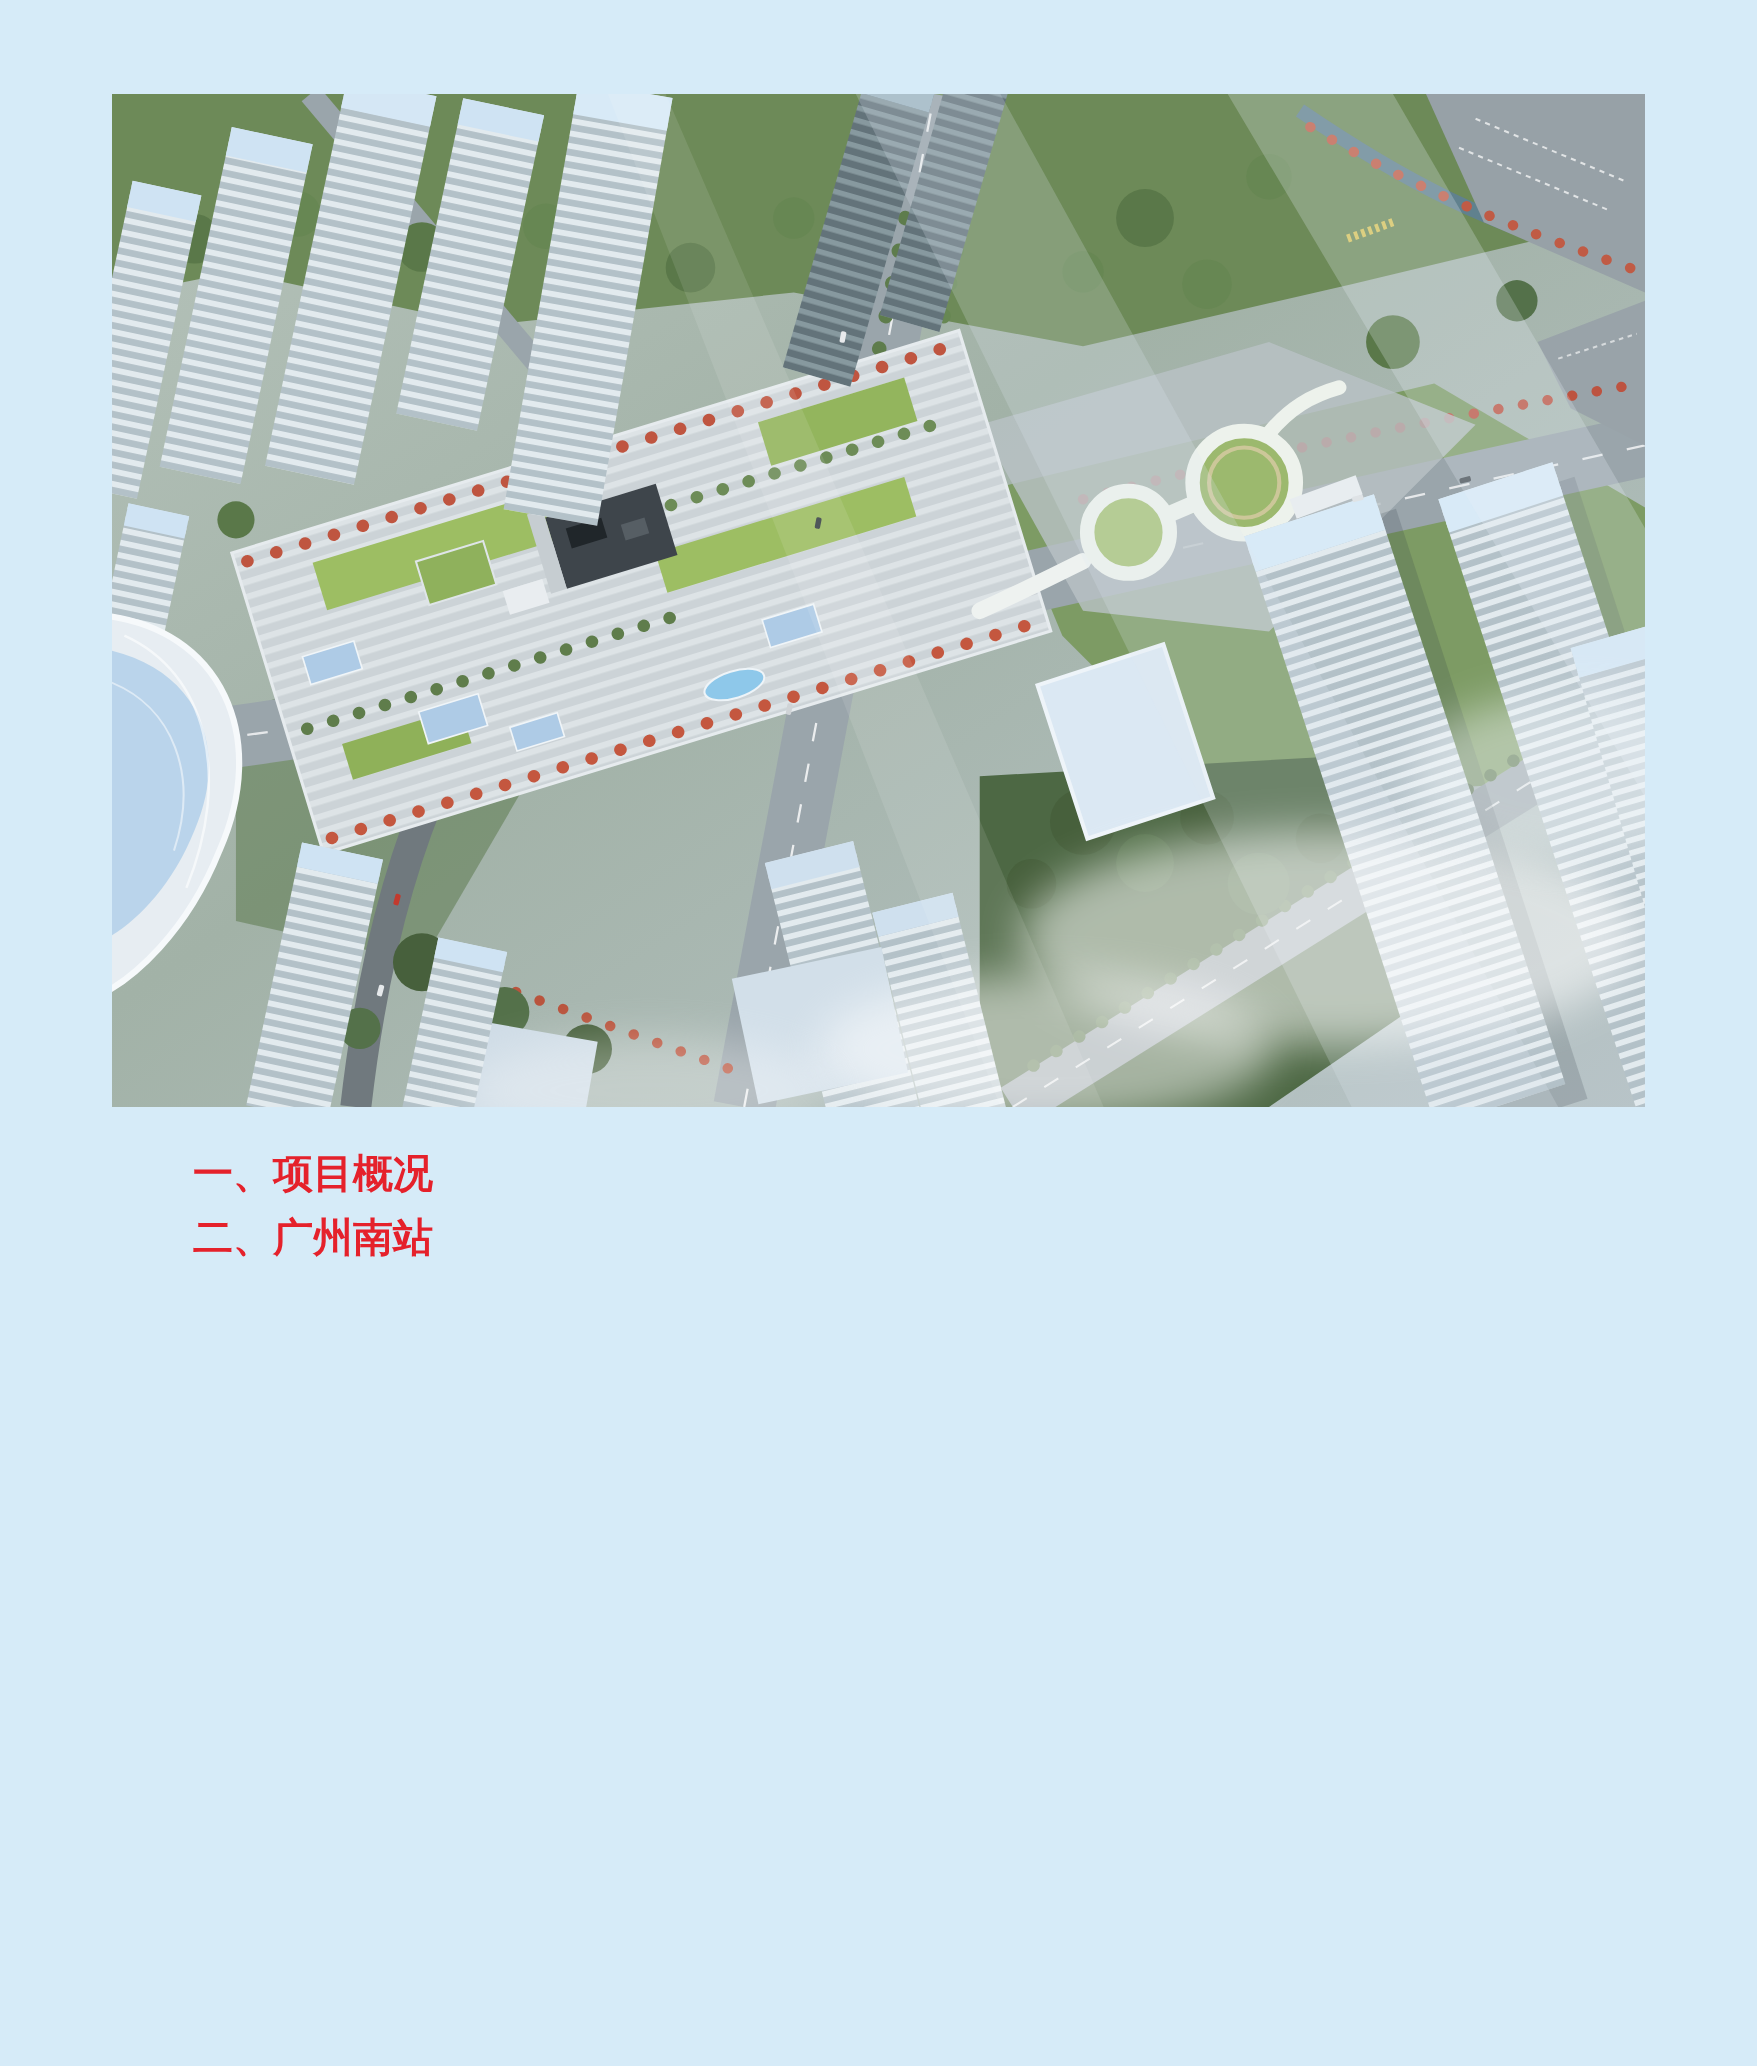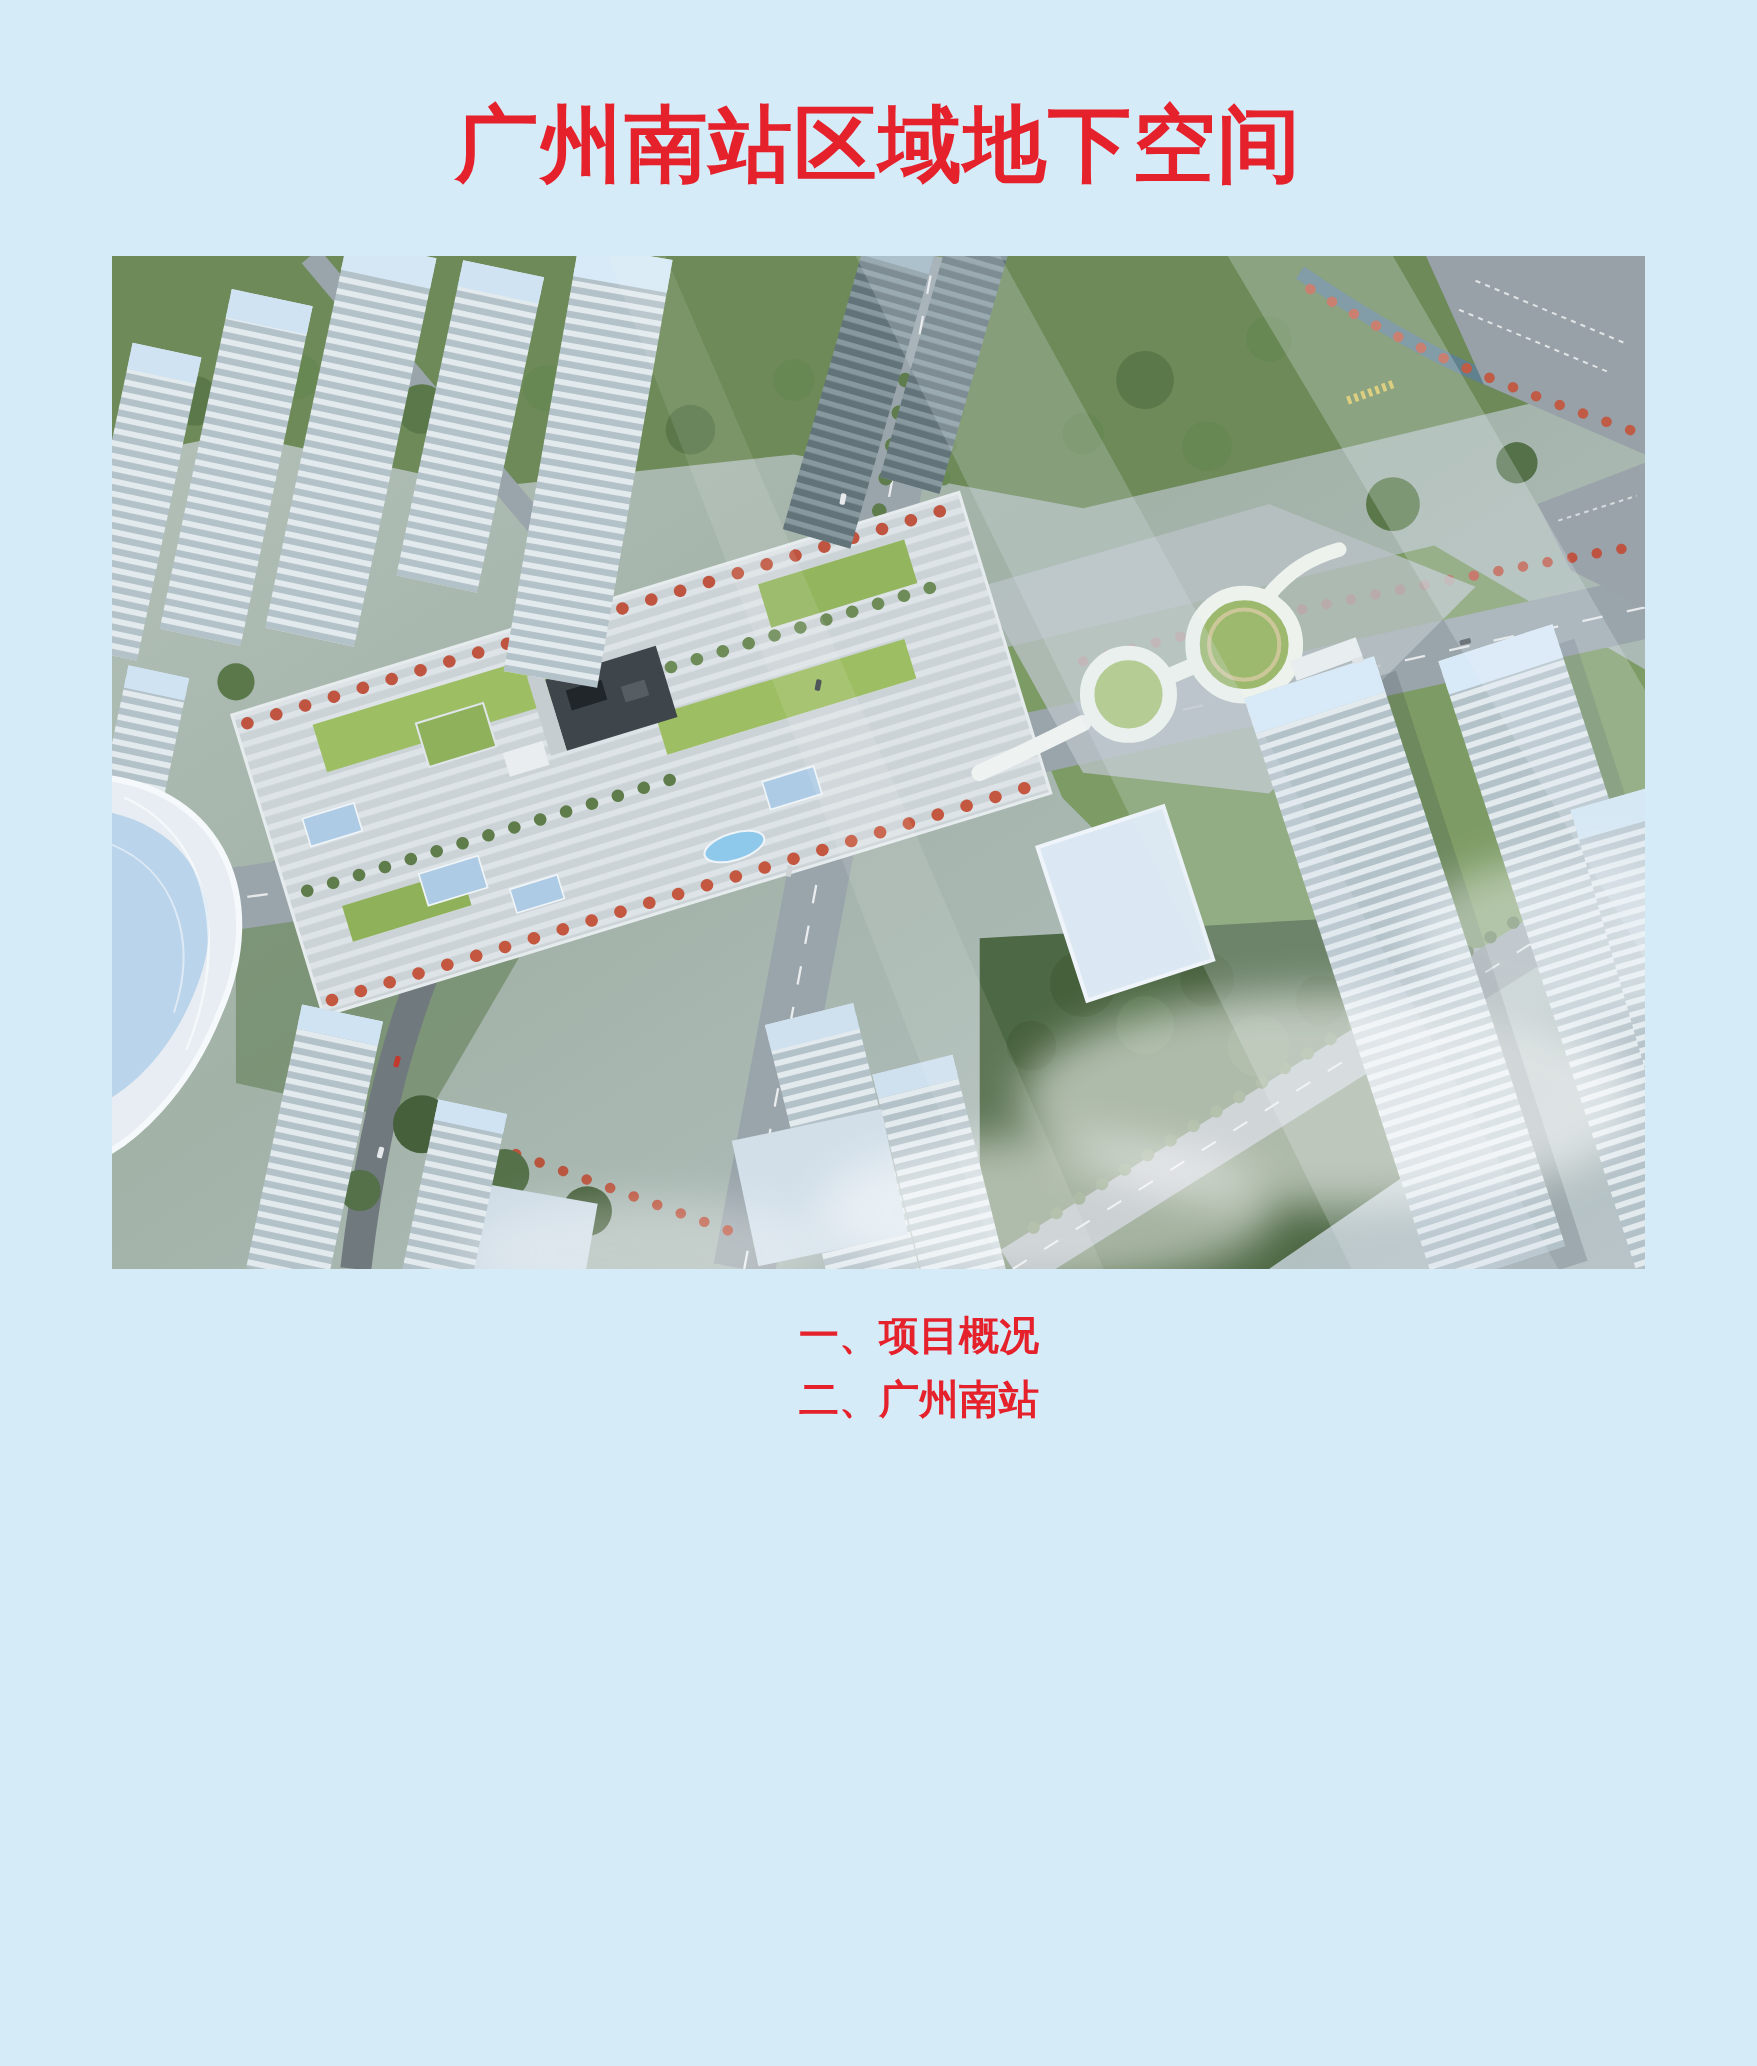--- a/index.html
+++ b/index.html
@@ -40,34 +40,33 @@
     line-height:64px;
     text-align:justify;
   }
   .content h2{
     margin:0;
     font-size:40px;
     line-height:64px;
     font-weight:700;
     color:var(--accent_red);
     text-indent:2em;
-    text-align:center;
+    text-align:left;
   }
   .content p{
     margin:0;
     text-indent:2em;
   }
 </style>
 </head>
 <body>
 
 <div class="page">
 
   <h1 class="title">
-    <span class="title-line">广州南站区域地下空间</span>
   </h1>
 
   <figure class="hero">
     <svg viewBox="0 0 742 490" preserveAspectRatio="none" aria-hidden="true">
       <defs>
         <linearGradient id="gnd" x1="0" y1="0" x2="1" y2="1">
           <stop offset="0" stop-color="#b6c3bb"></stop>
           <stop offset="0.45" stop-color="#a2b2a7"></stop>
           <stop offset="1" stop-color="#b8c4c8"></stop>
         </linearGradient>

